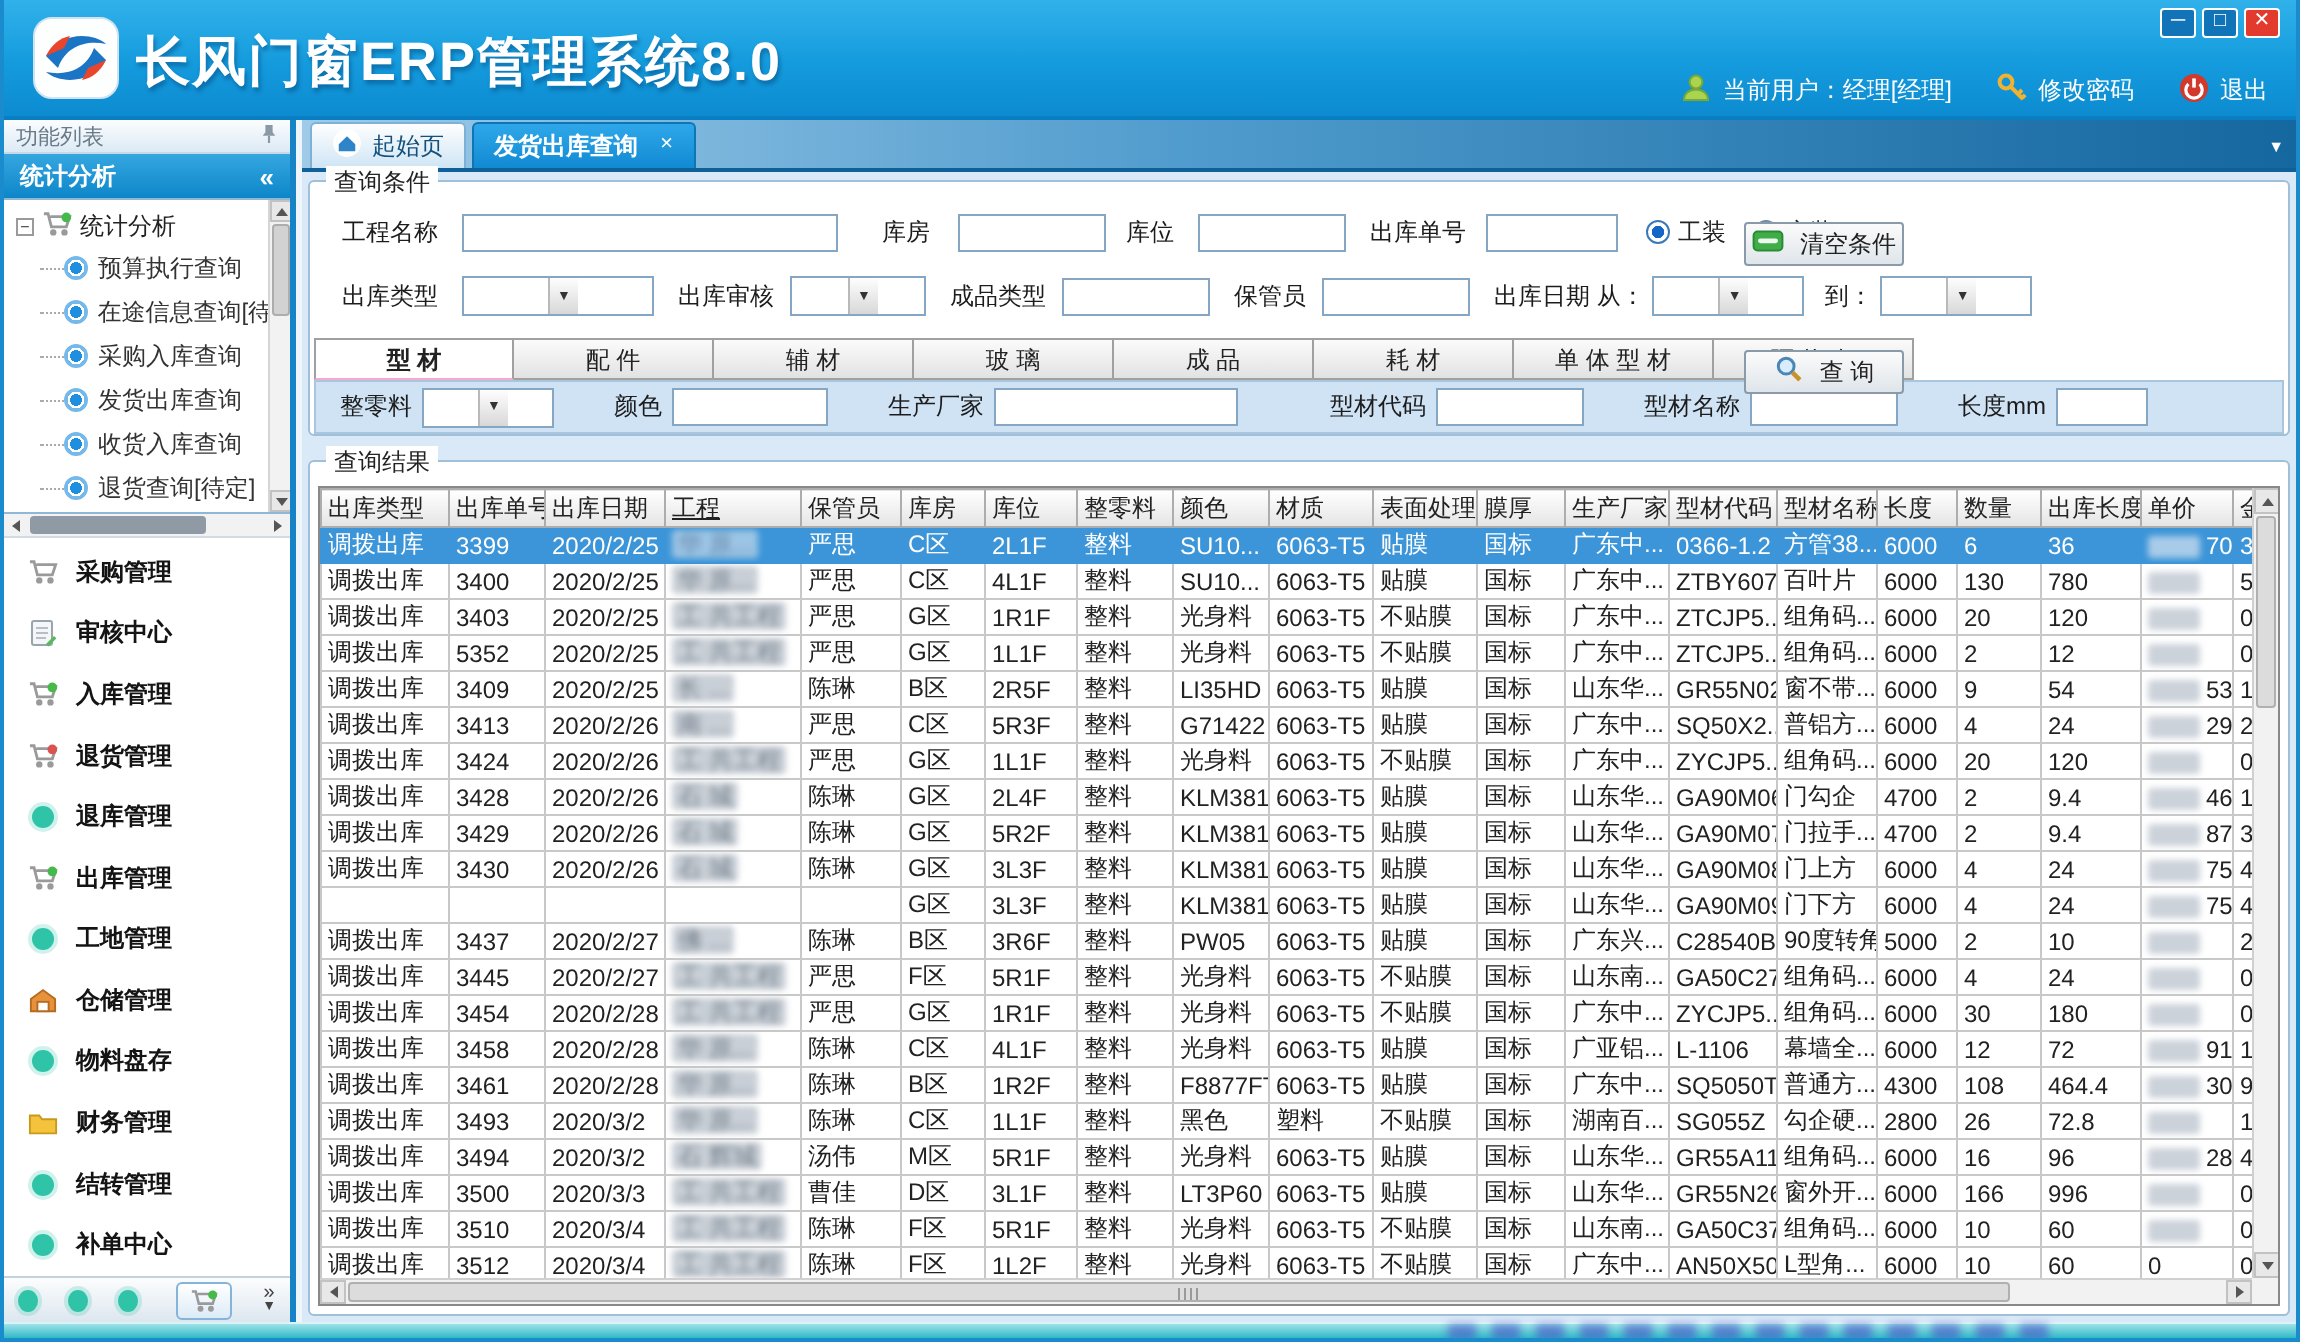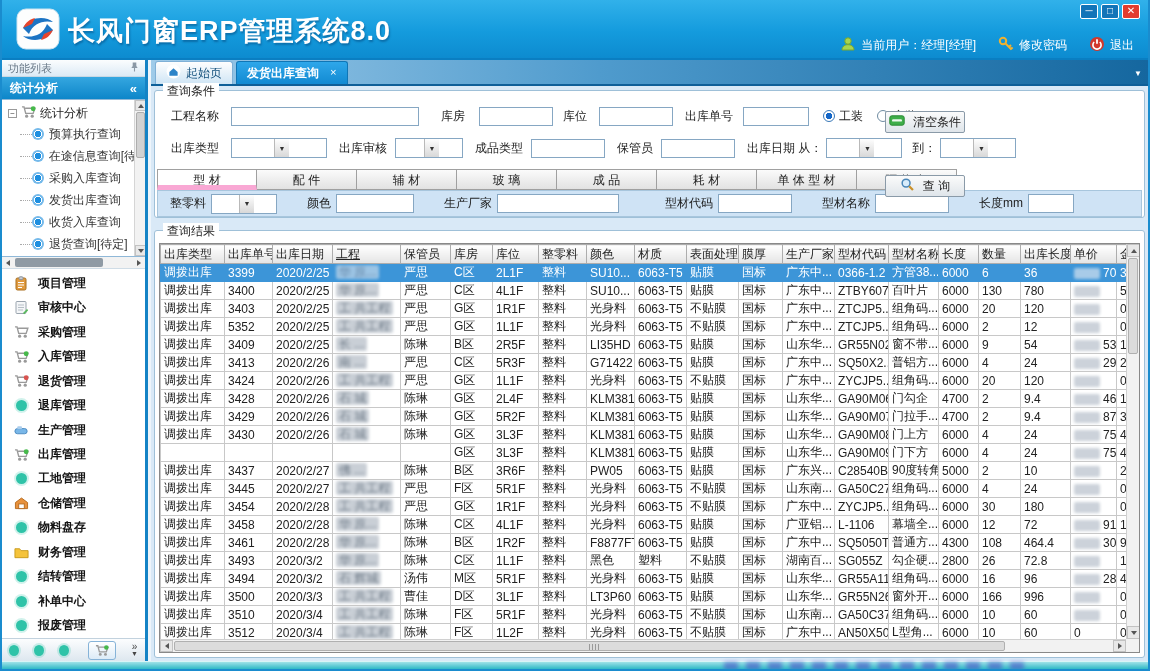--- a/index.html
+++ b/index.html
@@ -85,29 +85,29 @@
   .qrow:first-of-type { margin-top:12px; }
   .lbl { white-space:nowrap; color:#1c1c1c; }
   .tb { height:19px; border:1px solid #86a7c3; background:#fff; font:inherit; padding:0 3px; }
   .dd { display:inline-flex; align-items:center; height:20px; border:1px solid #86a7c3; background:#fff; padding-left:3px;flex-direction:column; }
   .dd .txt { flex:1; white-space:nowrap; overflow:hidden; }
   .dd .arr { width:15px; height:18px; margin-left:2px; background:linear-gradient(#fefefe,#d8d8d8);
     border-left:1px solid #b9b9b9; display:flex; align-items:center; justify-content:center; font-size:7px; color:#333; }
   .radio { display:inline-flex; align-items:center; gap:4px; margin-left:14px; }
   .rdot { width:12px; height:12px; border-radius:50%; border:1px solid #6e8ba1; background:#fff; }
   .rdot.on { background:radial-gradient(circle,#1467c8 0 3px,#fff 3.2px); border-color:#3a79b8; }
-  .btn { position:absolute; right:179px; width:80px; height:22px; display:flex; align-items:center; justify-content:center;
+  .btn { position:absolute; right:192px; width:80px; height:22px; display:flex; align-items:center; justify-content:center;
     gap:8px; border:1px solid #8a9aa8; border-radius:2px; background:linear-gradient(#fbfbfb,#dfe5ea); cursor:default; }
   .btn.clear { top:8px; } .btn.search { top:40px; }
 
   .mtabs { display:flex; margin:8px 0 0 2px; height:21px; }
   .mtab { width:100px; text-align:center; line-height:20px; background:linear-gradient(#fbfbfb,#e2e2e2);
     border:1px solid #a0a0a0; border-left:none; white-space:nowrap; overflow:hidden; cursor:default; }
   .mtab:first-child { border-left:1px solid #a0a0a0; }
-  .mtab.on { background:#fff; border-bottom:5px solid #f9a8d4; font-weight:normal; }
+  .mtab.on { background:#fff; border-bottom:1px solid #f9a8d4; font-weight:bold; }
   .frow { display:flex; align-items:center; height:27px; background:#cfe3f5; border:1px solid #a8c6dd;
     margin:0 2px; padding-left:12px; }
   .frow .lbl { margin-right:5px; }
   .sp18 { margin-left:18px; } .sp30 { margin-left:30px; }
 
   .grid-view { position:relative; flex:1; border:1px solid #898989; background:#fff; overflow:hidden; }
   .grid-body { position:absolute; left:0; top:0; right:13px; bottom:13px; overflow:hidden; }
   table.grid { border-collapse:collapse; table-layout:fixed; width:986px; }
   table.grid th { background:linear-gradient(#ffffff,#e4e4e4); border:1px solid #adadad; font-weight:normal;
     height:19px; padding:0 3px; text-align:left; white-space:nowrap; overflow:hidden; }
@@ -255,47 +255,37 @@
           <span class="tri-l"></span>
         </div>
       <div class="thumb"></div>
       <div class="arr right">
           <span class="tri-r"></span>
         </div>
     </div>
     <div class="menu">
         <div class="mitem">
           <span class="mico">
-            <svg width="14" height="15" viewBox="0 0 14 15">
-              <rect x="2" y="2" width="10" height="12" rx="1.5" fill="#e09a3e" stroke="#a96f1f"></rect>
-              <rect x="5" y="0.8" width="4" height="2.8" rx="1" fill="#c9ccd2" stroke="#8e949c"></rect>
-              <path d="M4 6.5h6M4 9h6M4 11.5h4" stroke="#fff" stroke-width="1" fill="none"></path>
+            <svg width="15" height="14" viewBox="0 0 16 15">
+              <path d="M1 2h2.2l1.8 7h8l1.8-5.5H4.4" fill="none" stroke="#9a9a9a" stroke-width="1.5"></path>
+              <circle cx="6" cy="12" r="1.7" fill="#9a9a9a"></circle>
+              <circle cx="12" cy="12" r="1.7" fill="#9a9a9a"></circle>
             </svg>
           </span>
-          <span class="mlabel">项目管理</span>
+          <span class="mlabel">采购管理</span>
         </div>
         <div class="mitem">
           <span class="mico">
             <svg width="14" height="15" viewBox="0 0 14 15">
               <rect x="2" y="1.5" width="10" height="12" rx="1" fill="#f4f6f8" stroke="#9aa4ae"></rect>
               <path d="M4 5h6M4 7.5h6M4 10h5" stroke="#b6bec6" fill="none"></path>
               <path d="M9 13l4-4 1.2 1.2-4 4z" fill="#58b85c"></path>
             </svg>
           </span>
           <span class="mlabel">审核中心</span>
-        </div>
-        <div class="mitem">
-          <span class="mico">
-            <svg width="15" height="14" viewBox="0 0 16 15">
-              <path d="M1 2h2.2l1.8 7h8l1.8-5.5H4.4" fill="none" stroke="#9a9a9a" stroke-width="1.5"></path>
-              <circle cx="6" cy="12" r="1.7" fill="#9a9a9a"></circle>
-              <circle cx="12" cy="12" r="1.7" fill="#9a9a9a"></circle>
-            </svg>
-          </span>
-          <span class="mlabel">采购管理</span>
         </div>
         <div class="mitem">
           <span class="mico">
             <svg width="15" height="14" viewBox="0 0 16 15">
               <path d="M1 2h2.2l1.8 7h8l1.8-5.5H4.4" fill="none" stroke="#9a9a9a" stroke-width="1.5"></path>
               <circle cx="6" cy="12" r="1.7" fill="#9a9a9a"></circle>
               <circle cx="12" cy="12" r="1.7" fill="#9a9a9a"></circle>
               <circle cx="13" cy="4" r="2.6" fill="#46b94a"></circle>
             </svg>
           </span>
@@ -313,29 +303,20 @@
           <span class="mlabel">退货管理</span>
         </div>
         <div class="mitem">
           <span class="mico">
             <span class="ico-dot"></span>
           </span>
           <span class="mlabel">退库管理</span>
         </div>
         <div class="mitem">
           <span class="mico">
-            <svg width="15" height="12" viewBox="0 0 16 12">
-              <rect x="1" y="4.5" width="13" height="5.5" rx="2.7" fill="#79b7e8" stroke="#4a89c0"></rect>
-              <rect x="3.5" y="2" width="5" height="3" rx="1" fill="#aacdec"></rect>
-            </svg>
-          </span>
-          <span class="mlabel">生产管理</span>
-        </div>
-        <div class="mitem">
-          <span class="mico">
             <svg width="15" height="14" viewBox="0 0 16 15">
               <path d="M1 2h2.2l1.8 7h8l1.8-5.5H4.4" fill="none" stroke="#9a9a9a" stroke-width="1.5"></path>
               <circle cx="6" cy="12" r="1.7" fill="#9a9a9a"></circle>
               <circle cx="12" cy="12" r="1.7" fill="#9a9a9a"></circle>
               <circle cx="13" cy="4" r="2.6" fill="#46b94a"></circle>
             </svg>
           </span>
           <span class="mlabel">出库管理</span>
         </div>
         <div class="mitem">
@@ -371,26 +352,20 @@
           <span class="mico">
             <span class="ico-dot"></span>
           </span>
           <span class="mlabel">结转管理</span>
         </div>
         <div class="mitem">
           <span class="mico">
             <span class="ico-dot"></span>
           </span>
           <span class="mlabel">补单中心</span>
-        </div>
-        <div class="mitem">
-          <span class="mico">
-            <span class="ico-dot"></span>
-          </span>
-          <span class="mlabel">报废管理</span>
         </div>
       </div>
     <div class="side-bottom">
       <span class="ico-dot"></span>
       <span class="ico-dot"></span>
       <span class="ico-dot"></span>
       <span class="cartbtn">
           <svg width="14" height="13" viewBox="0 0 16 15">
             <path d="M1 2h2.2l1.8 7h8l1.8-5.5H4.4" fill="none" stroke="#9a9a9a" stroke-width="1.5"></path>
             <circle cx="6" cy="12" r="1.7" fill="#9a9a9a"></circle>

